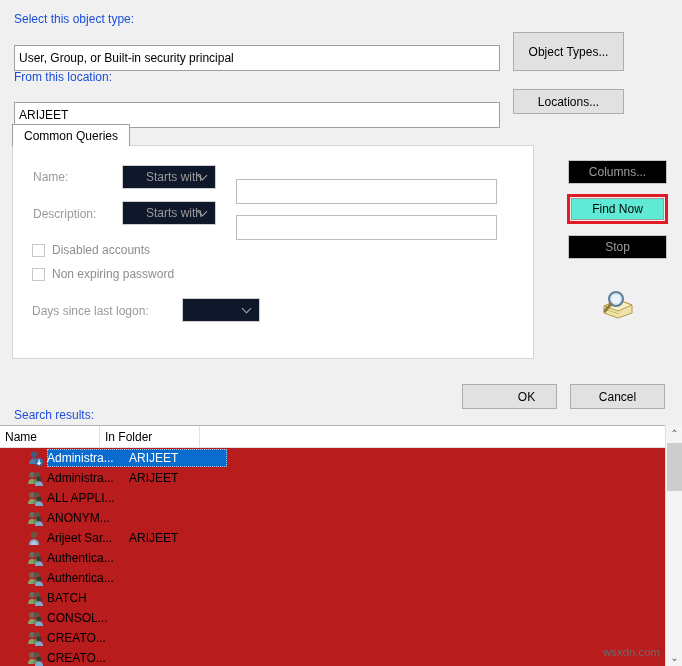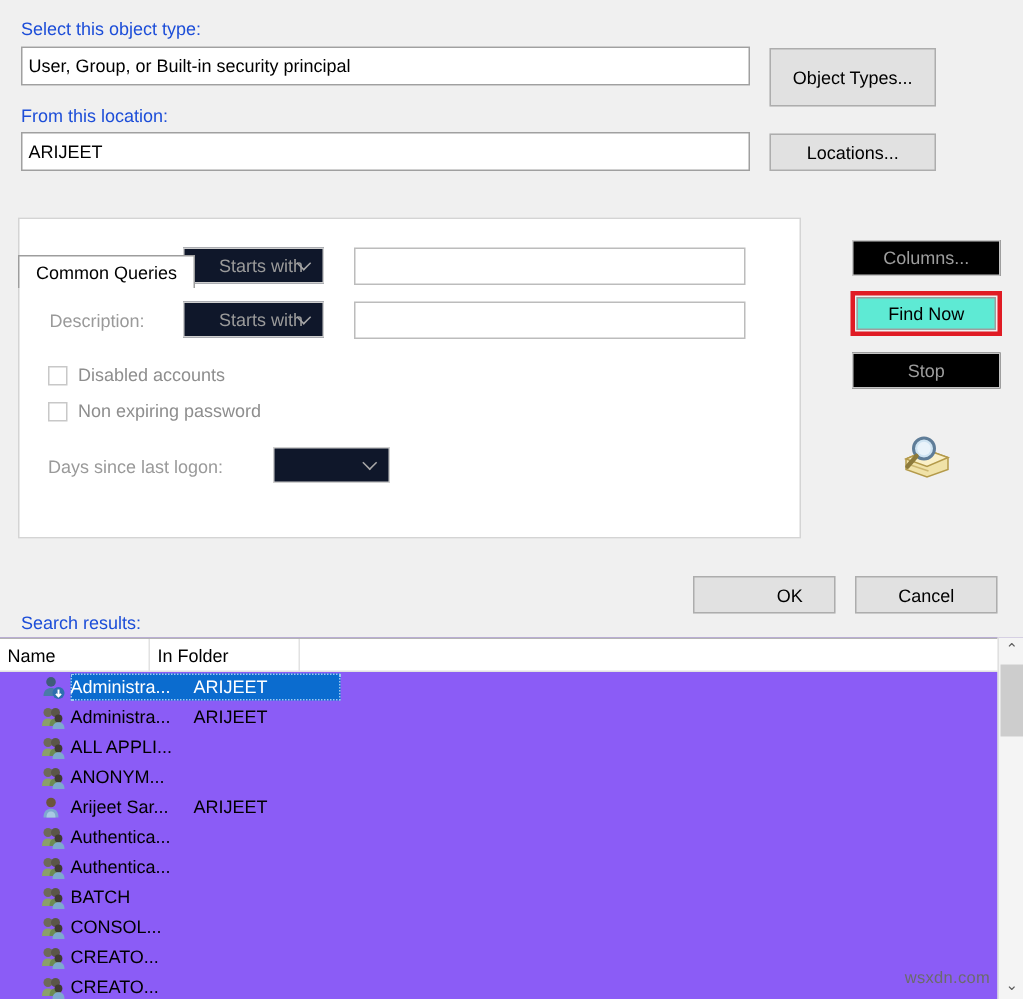--- a/index.html
+++ b/index.html
@@ -19,20 +19,21 @@
   .label.dim{color:#9a9a9a;}
 
   .textbox{
     background:#fff;
     border:1px solid #a0a0a0;
     box-sizing:border-box;
     font-size:12px;
     color:#000;
     display:flex;align-items:center;
     padding-left:4px;
+    margin-top:14px;
   }
   .textbox.flat{border:1px solid #bcbcbc;background:#fff;}
 
   .btn{
     background:#e1e1e1;
     border:1px solid #adadad;
     box-sizing:border-box;
     font-size:12px;
     color:#000;
     display:flex;align-items:center;justify-content:center;
@@ -83,34 +84,33 @@
   .tab{
     position:absolute;left:0;top:0;
     height:22px;padding:0 11px;
     background:#fff;
     border:1px solid #9d9d9d;
     border-bottom:none;
     box-sizing:border-box;
     display:flex;align-items:center;
     font-size:12px;color:#000;
     z-index:3;
-    margin-top:46px;
   }
   .tabpanel{
     position:absolute;left:12px;top:145px;width:522px;height:214px;
     background:#fff;
     border:1px solid #d4d4d4;
     box-sizing:border-box;
     z-index:1;
   }
 
   
   .listwrap{
     position:absolute;left:0;top:425px;width:682px;height:241px;
-    background:#8b5cf6;
+    background:#b91c1c;
     border-top:1px solid #b4b4b4;
     box-sizing:border-box;
     overflow:hidden;
   }
   .lhead{
     position:relative;height:22px;
     background:#fff;
     border-bottom:1px solid #e2e2e2;
     box-sizing:border-box;
   }

